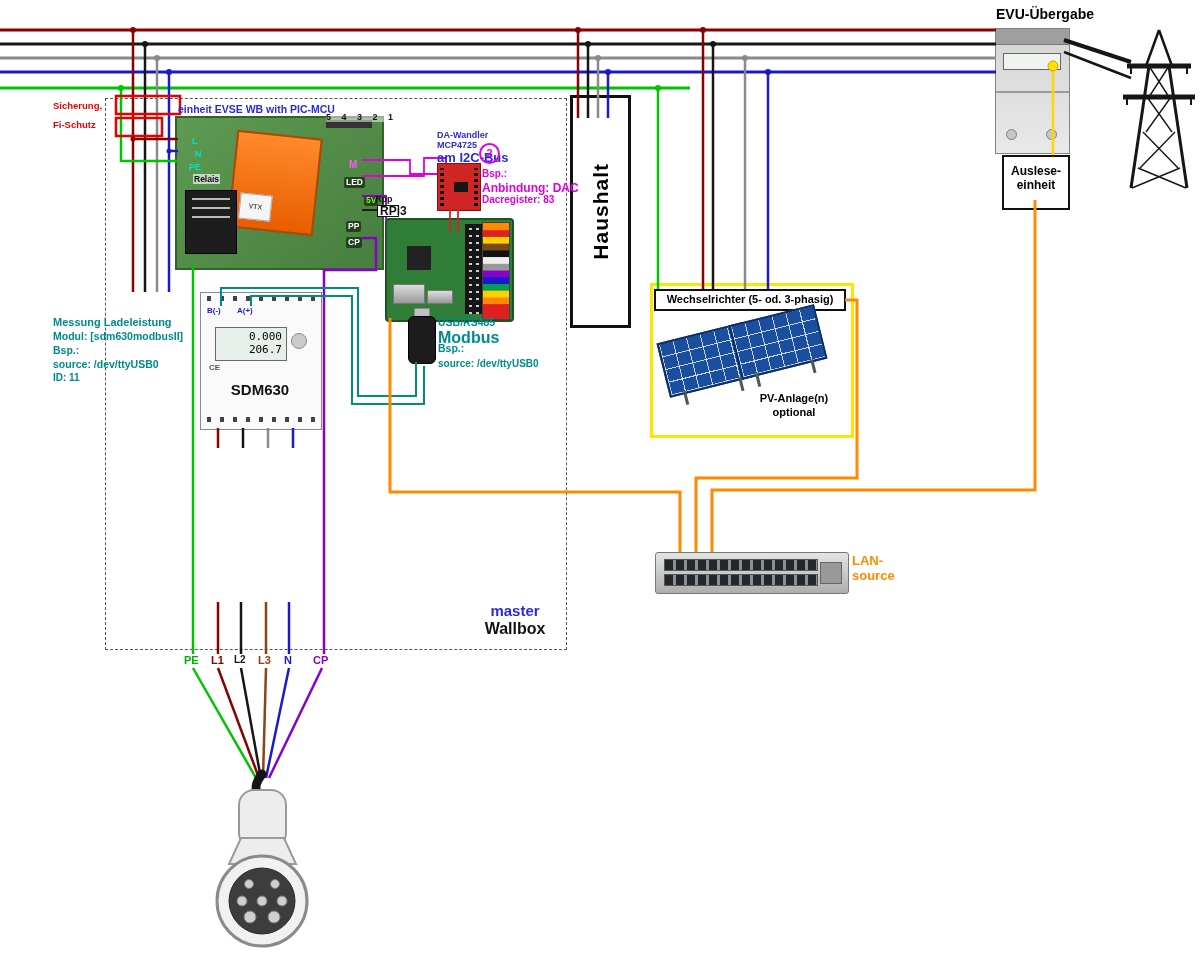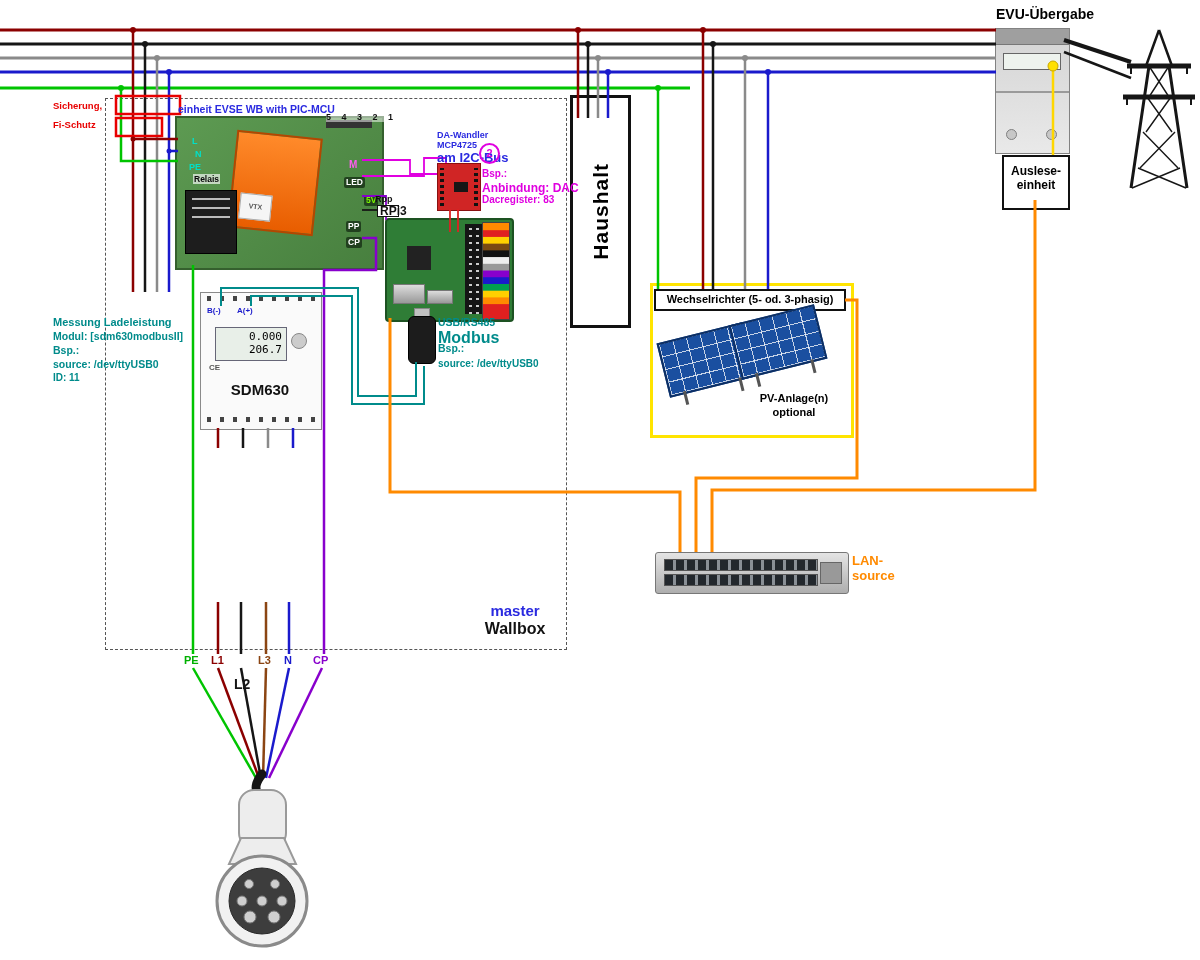--- a/index.html
+++ b/index.html
@@ -183,21 +183,21 @@
     <div class="sdmname">SDM630</div>
     <div class="dots abs" style="left:6px;top:124px;width:108px;height:5px"></div>
   </div>
 
 
   <div class="txt b" style="left:465px;top:602px;width:100px;text-align:center;font-size:15px;color:#2a2ae0">master</div>
   <div class="txt b" style="left:465px;top:620px;width:100px;text-align:center;font-size:16px;color:#111">Wallbox</div>
 
   <div class="txt b" style="left:184px;top:654px;font-size:11px;color:#00b000">PE</div>
   <div class="txt b" style="left:211px;top:654px;font-size:11px;color:#8b0000">L1</div>
-  <div class="txt b" style="left:234px;top:676px;font-size:14px;color:#161616">L2</div>
+  <div class="txt b" style="left:234px;top:654px;font-size:10px;color:#161616">L2</div>
   <div class="txt b" style="left:258px;top:654px;font-size:11px;color:#8b4513">L3</div>
   <div class="txt b" style="left:284px;top:654px;font-size:11px;color:#1a1acc">N</div>
   <div class="txt b" style="left:313px;top:654px;font-size:11px;color:#8800cc">CP</div>
 
   <svg width="1200" height="960" style="position:absolute;left:0;top:0;z-index:30;pointer-events:none" xmlns="http://www.w3.org/2000/svg">
 
     <g fill="none" stroke-width="3">
       <path stroke="#8b0000" d="M0 30 H996"></path>
       <path stroke="#161616" d="M0 44 H996"></path>
       <path stroke="#8a8a8a" d="M0 58 H996"></path>

